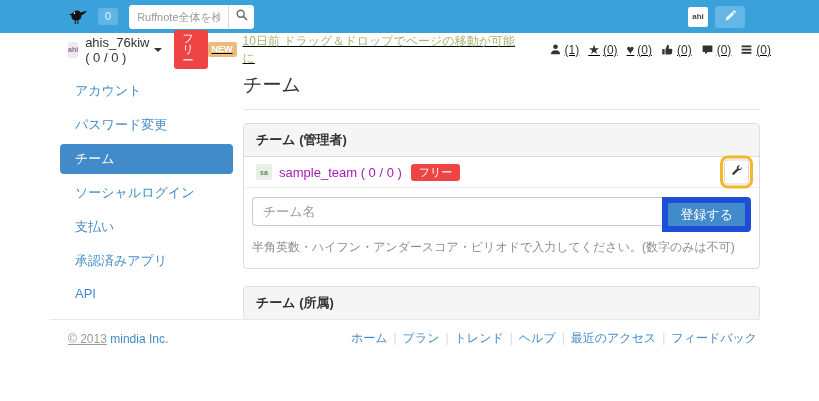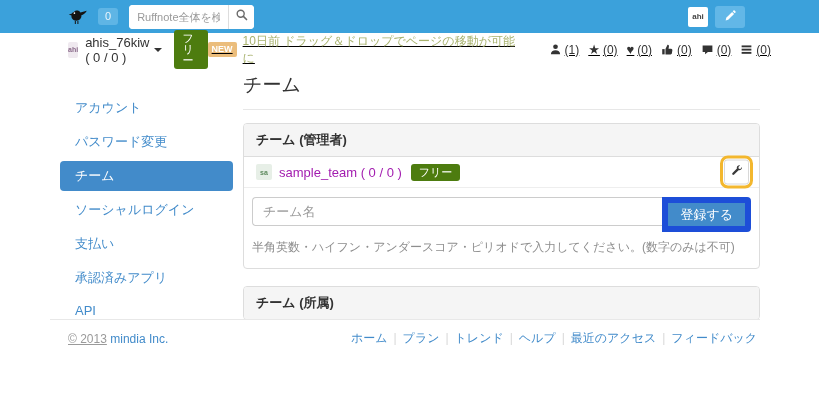--- a/index.html
+++ b/index.html
@@ -59,37 +59,37 @@
     display:flex; align-items:center; justify-content:center;
     font-size:7px; font-weight:bold; color:#8a6a8a;
   }
   .username { margin-left:7px; font-size:13px; color:#333; cursor:pointer; }
   .caret {
     display:inline-block; margin-left:5px; width:0; height:0;
     border-left:4px solid transparent; border-right:4px solid transparent;
     border-top:4px solid #333; vertical-align:middle;
   }
   .badge-free {
-    margin-left:12px; background:#4d7c0f; color:#fff; font-size:11px;
+    margin-left:12px; background:#ef4444; color:#fff; font-size:11px;
     line-height:1; padding:3px 8px; border-radius:3px;
   }
   .userbar-right { display:flex; align-items:center;text-decoration:underline; }
   .new-badge {
     background:#EBBD7C; color:#fff; font-size:9px; font-weight:bold;
     line-height:1; padding:3px 4px; border-radius:2px;
   }
   .news-text { margin-left:6px; font-size:12px; color:#A8B26E; cursor:pointer; }
   .stats { display:flex; align-items:center; margin-left:13px; }
   .stat { display:flex; align-items:center; margin-left:9px; cursor:pointer; }
   .stat .glyph { font-size:13px; color:#333; line-height:1; }
   .stat svg { display:block; }
   .stat .count { margin-left:3px; font-size:12px; color:#333; }
 
   
-  .sidebar { position:absolute; top:76px; left:60px; width:173px;margin-top:17px; }
+  .sidebar { position:absolute; top:76px; left:60px; width:173px; }
   .side-item {
     display:block; font-size:13px; color:#428BCA; padding:6px 15px;
     margin-bottom:4px; border-radius:4px; text-decoration:none; cursor:pointer;
   }
   .side-item.active { background:#428BCA; color:#fff; }
 
   
   .main { position:absolute; top:64px; left:243px; width:517px; }
   .page-title {
     font-size:19px; font-weight:normal; color:#333; padding:8px 0 11px 0;

